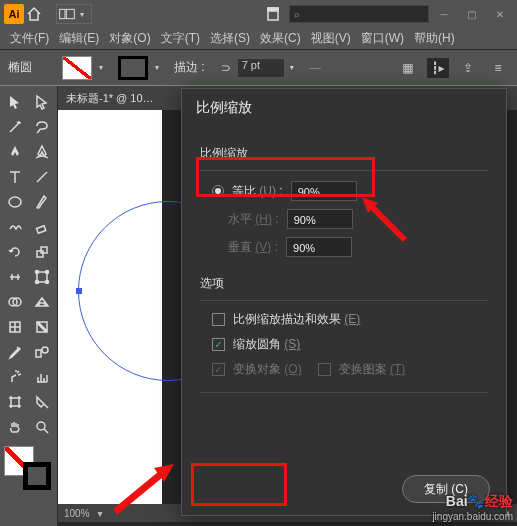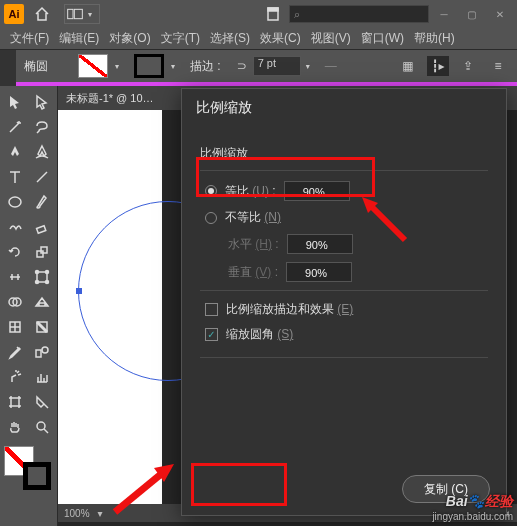--- a/index.html
+++ b/index.html
@@ -1,33 +1,33 @@
 <!DOCTYPE html>
 <html><head>
 <meta charset="utf-8">
 <style>
 * { margin: 0; padding: 0; box-sizing: border-box; font-family: "Microsoft YaHei", Arial, sans-serif; }
 body { width: 517px; height: 526px; background: #333; color: #ccc; font-size: 12px; overflow: hidden; position: relative; }
 
 
 .titlebar { height: 28px; background: #535353; display: flex; align-items: center; padding: 0 4px; }
-.titlebar .ai-logo { width: 20px; height: 20px; background: #ff9a00; color: #330000; font-weight: bold; display: flex; align-items: center; justify-content: center; font-size: 11px; border-radius: 2px; margin-right: 8px; }
+.titlebar .ai-logo { width: 20px; height: 20px; background: #ff9a00; color: #330000; font-weight: bold; display: flex; align-items: center; justify-content: center; font-size: 11px; border-radius: 2px; }
 .titlebar .home-icon { width: 20px; height: 20px; display: flex; align-items: center; justify-content: center; margin-right: 12px; }
 .titlebar .layout-icon { width: 36px; height: 20px; display: flex; align-items: center; justify-content: center; border: 1px solid #666; }
 .titlebar .right { margin-left: auto; display: flex; align-items: center; gap: 2px; }
 .titlebar .doc-icon { width: 20px; height: 20px; display: flex; align-items: center; justify-content: center; margin-right: 4px; }
 .titlebar .search { width: 140px; height: 18px; background: #2a2a2a; border: 1px solid #444; color: #888; font-size: 11px; padding: 0 4px; display: flex; align-items: center; }
 .titlebar .winbtn { width: 26px; height: 20px; display: flex; align-items: center; justify-content: center; color: #aaa; font-size: 10px; }
 
 
 .menubar { height: 22px; background: #535353; display: flex; align-items: center; padding: 0 6px; gap: 2px; border-bottom: 1px solid #2a2a2a; }
 .menubar span { padding: 2px 4px; font-size: 12px; cursor: default; }
 
 
-.optbar { height: 36px; background: #535353; display: flex; align-items: center; padding: 0 8px; gap: 10px; border-bottom: 4px solid #d946ef; margin-left: 16px; }
+.optbar { height: 36px; background: #535353; display: flex; align-items: center; padding: 0 8px; gap: 10px; border-bottom: 1px solid #d946ef; }
 .optbar .label { color: #ddd; }
 .fill-swatch { width: 30px; height: 24px; background: #fff; position: relative; border: 1px solid #888; }
 .fill-swatch::after { content: ''; position: absolute; left: 0; top: 0; right: 0; bottom: 0; background: linear-gradient(to top right, transparent 45%, red 45%, red 55%, transparent 55%); }
 .stroke-swatch { width: 30px; height: 24px; border: 3px solid #000; background: #555; }
 .dd { width: 14px; height: 14px; display: flex; align-items: center; justify-content: center; font-size: 8px; }
 .optinput { width: 48px; height: 20px; background: #333; border: 1px solid #555; color: #ccc; font-size: 11px; padding: 0 4px; }
 .iconbtn { width: 22px; height: 20px; display: flex; align-items: center; justify-content: center; color: #ccc; }
 
 
 .main { display: flex; height: calc(526px - 28px - 22px - 36px); }
@@ -44,44 +44,44 @@
 .circle { position: absolute; left: 20px; top: 115px; width: 180px; height: 180px; border: 1.5px solid #3b5fd9; border-radius: 50%; }
 .anchor { position: absolute; width: 6px; height: 6px; background: #3b5fd9; left: -3px; top: 50%; margin-top: -3px; }
 .bottombar { position: absolute; bottom: 4px; left: 0; right: 0; height: 18px; background: #424242; display: flex; align-items: center; padding: 0 6px; font-size: 10px; color: #bbb; gap: 8px; }
 
 
 .dialog { position: absolute; left: 181px; top: 88px; width: 326px; height: 428px; background: #323232; border: 1px solid #535353; box-shadow: 0 4px 20px rgba(0,0,0,0.5); }
 .dlg-title { padding: 10px 14px; font-size: 14px; color: #eee; }
 .dlg-body { padding: 6px 18px 12px 18px; }
 .section-title { color: #ddd; margin: 12px 0 8px 0; font-size: 12px; }
 .hr { border: none; border-top: 1px solid #4a4a4a; margin: 2px 0 10px 0; }
-.row { display: flex; align-items: center; gap: 8px; margin: 8px 5px; font-size: 12px; }
+.row { display: flex; align-items: center; gap: 8px; margin: 8px 12px; font-size: 12px; }
 .row .radio { width: 12px; height: 12px; border: 1px solid #888; border-radius: 50%; display: inline-flex; align-items: center; justify-content: center; }
 .row .radio.sel-white::after { content: ''; width: 6px; height: 6px; border-radius: 50%; background: #ddd; }
 .row label { color: #ddd; }
 .row label.dim { color: #777; }
 .hint { color: #888; text-decoration: underline; }
 .hint.dim { color: #666; }
-.numfield { width: 66px; height: 20px; background: #262626; border: 1px solid #555; color: #eee; font-size: 11px; padding: 0 18px; line-height: 20px; }
+.numfield { width: 66px; height: 20px; background: #262626; border: 1px solid #555; color: #eee; font-size: 11px; padding: 0 6px; line-height: 20px; }
 .row.indent { margin-left: 28px; }
 .cb { width: 13px; height: 13px; border: 1px solid #888; display: inline-flex; align-items: center; justify-content: center; font-size: 10px; color: #4aa; background: #333; }
 .cb.checked::after { content: '✓'; }
 .cb.checked-blue { background: #2a7fff; border-color: #2a7fff; color: #fff; }
 .cb.checked-blue::after { content: '✓'; }
 .dlg-buttons { position: absolute; bottom: 12px; right: 16px; display: flex; gap: 18px; }
 .btn { min-width: 88px; height: 28px; border: 1px solid #777; background: #424242; color: #eee; border-radius: 14px; display: flex; align-items: center; justify-content: center; font-size: 12px; }
 
 .redbox { position: absolute; border: 3px solid #e11; pointer-events: none; }
 .rb1 { left: 196px; top: 157px; width: 179px; height: 40px; }
 .rb2 { left: 191px; top: 463px; width: 96px; height: 43px; }
 .arrow1 { position: absolute; left: 360px; top: 195px; width: 50px; height: 50px; pointer-events: none; }
 .arrow2 { position: absolute; left: 110px; top: 450px; width: 70px; height: 66px; pointer-events: none; }
 
 .watermark { position: absolute; right: 4px; bottom: 4px; text-align: right; color: #ddd; font-size: 11px; pointer-events: none; text-shadow: 0 0 3px #000; }
-.watermark .brand { font-size: 14px; font-weight: bold; font-style: italic; }
+.watermark .brand { font-size: 14px; font-weight: bold; }
 .watermark .brand .jing { color: #e33; }
 .watermark .url { font-size: 10px; color: #bbb; }
 
 svg.tool-icon { width: 16px; height: 16px; stroke: #ddd; fill: none; stroke-width: 1.5; }
 svg.tool-icon.fill { fill: #ddd; stroke: none; }
 </style>
 </head>
 <body>
 
 <div class="titlebar">
@@ -328,41 +328,44 @@
 <div class="dialog">
   <div class="dlg-title">比例缩放</div>
   <div class="dlg-body">
     <div class="section-title">比例缩放</div>
     <hr class="hr">
     <div class="row">
       <span class="radio sel-white"></span>
       <label><span>等比</span> <span class="hint">(U)</span> :</label>
       <div class="numfield">90%</div>
     </div>
-    <div class="row">
-      <span class="radio"></span>
-      <label><span>不等比</span> <span class="hint">(N)</span></label>
-    </div>
     <div class="row indent">
       <label class="dim"><span>水平</span> <span class="hint dim">(H)</span> :</label>
       <div class="numfield">90%</div>
     </div>
     <div class="row indent">
       <label class="dim"><span>垂直</span> <span class="hint dim">(V)</span> :</label>
       <div class="numfield">90%</div>
     </div>
 
+    <div class="section-title" style="margin-top:18px;">选项</div>
     <hr class="hr">
     <div class="row">
       <span class="cb"></span>
       <label><span>比例缩放描边和效果</span> <span class="hint">(E)</span></label>
     </div>
     <div class="row">
       <span class="cb checked"></span>
       <label><span>缩放圆角</span> <span class="hint">(S)</span></label>
+    </div>
+    <div class="row">
+      <span class="cb checked" style="opacity:.5;"></span>
+      <label class="dim"><span>变换对象</span> <span class="hint dim">(O)</span></label>
+      <span class="cb" style="opacity:.5;margin-left:8px;"></span>
+      <label class="dim"><span>变换图案</span> <span class="hint dim">(T)</span></label>
     </div>
 
     <hr class="hr" style="margin-top:14px;">
   </div>
   <div class="dlg-buttons">
     <div class="btn">复制 (C)</div>
   </div>
 </div>
 
 <div class="redbox rb1"></div>

